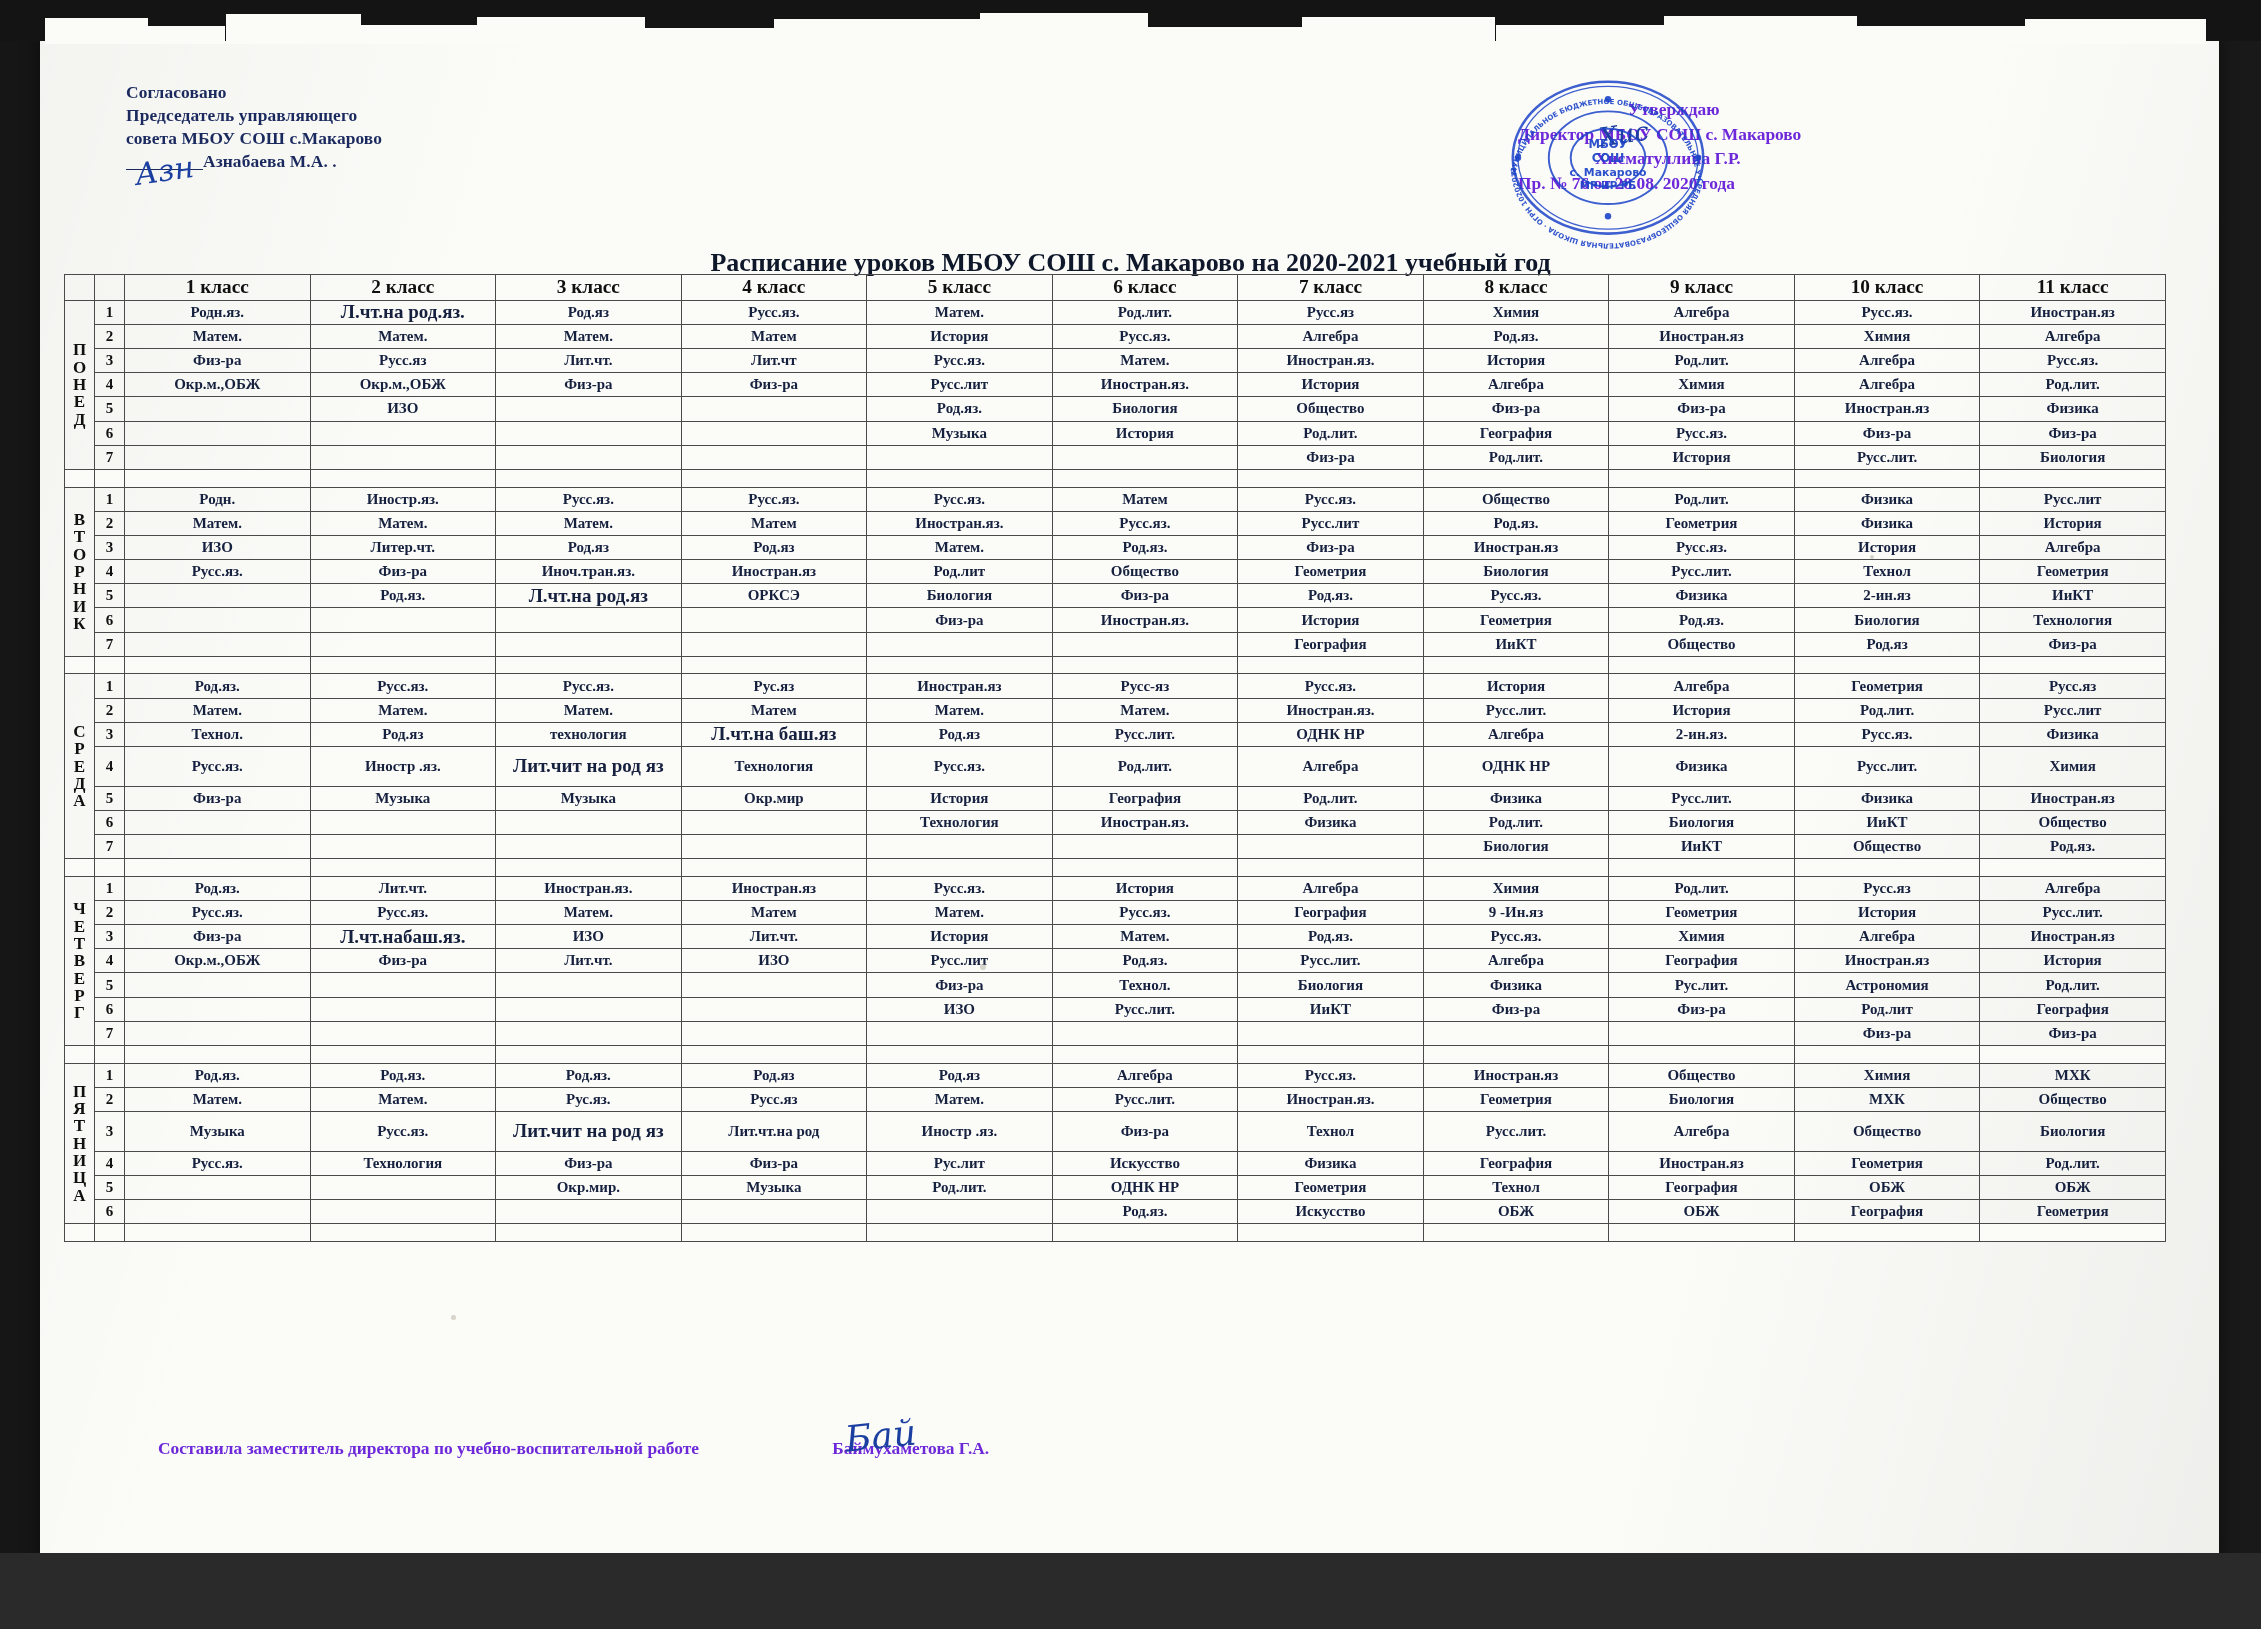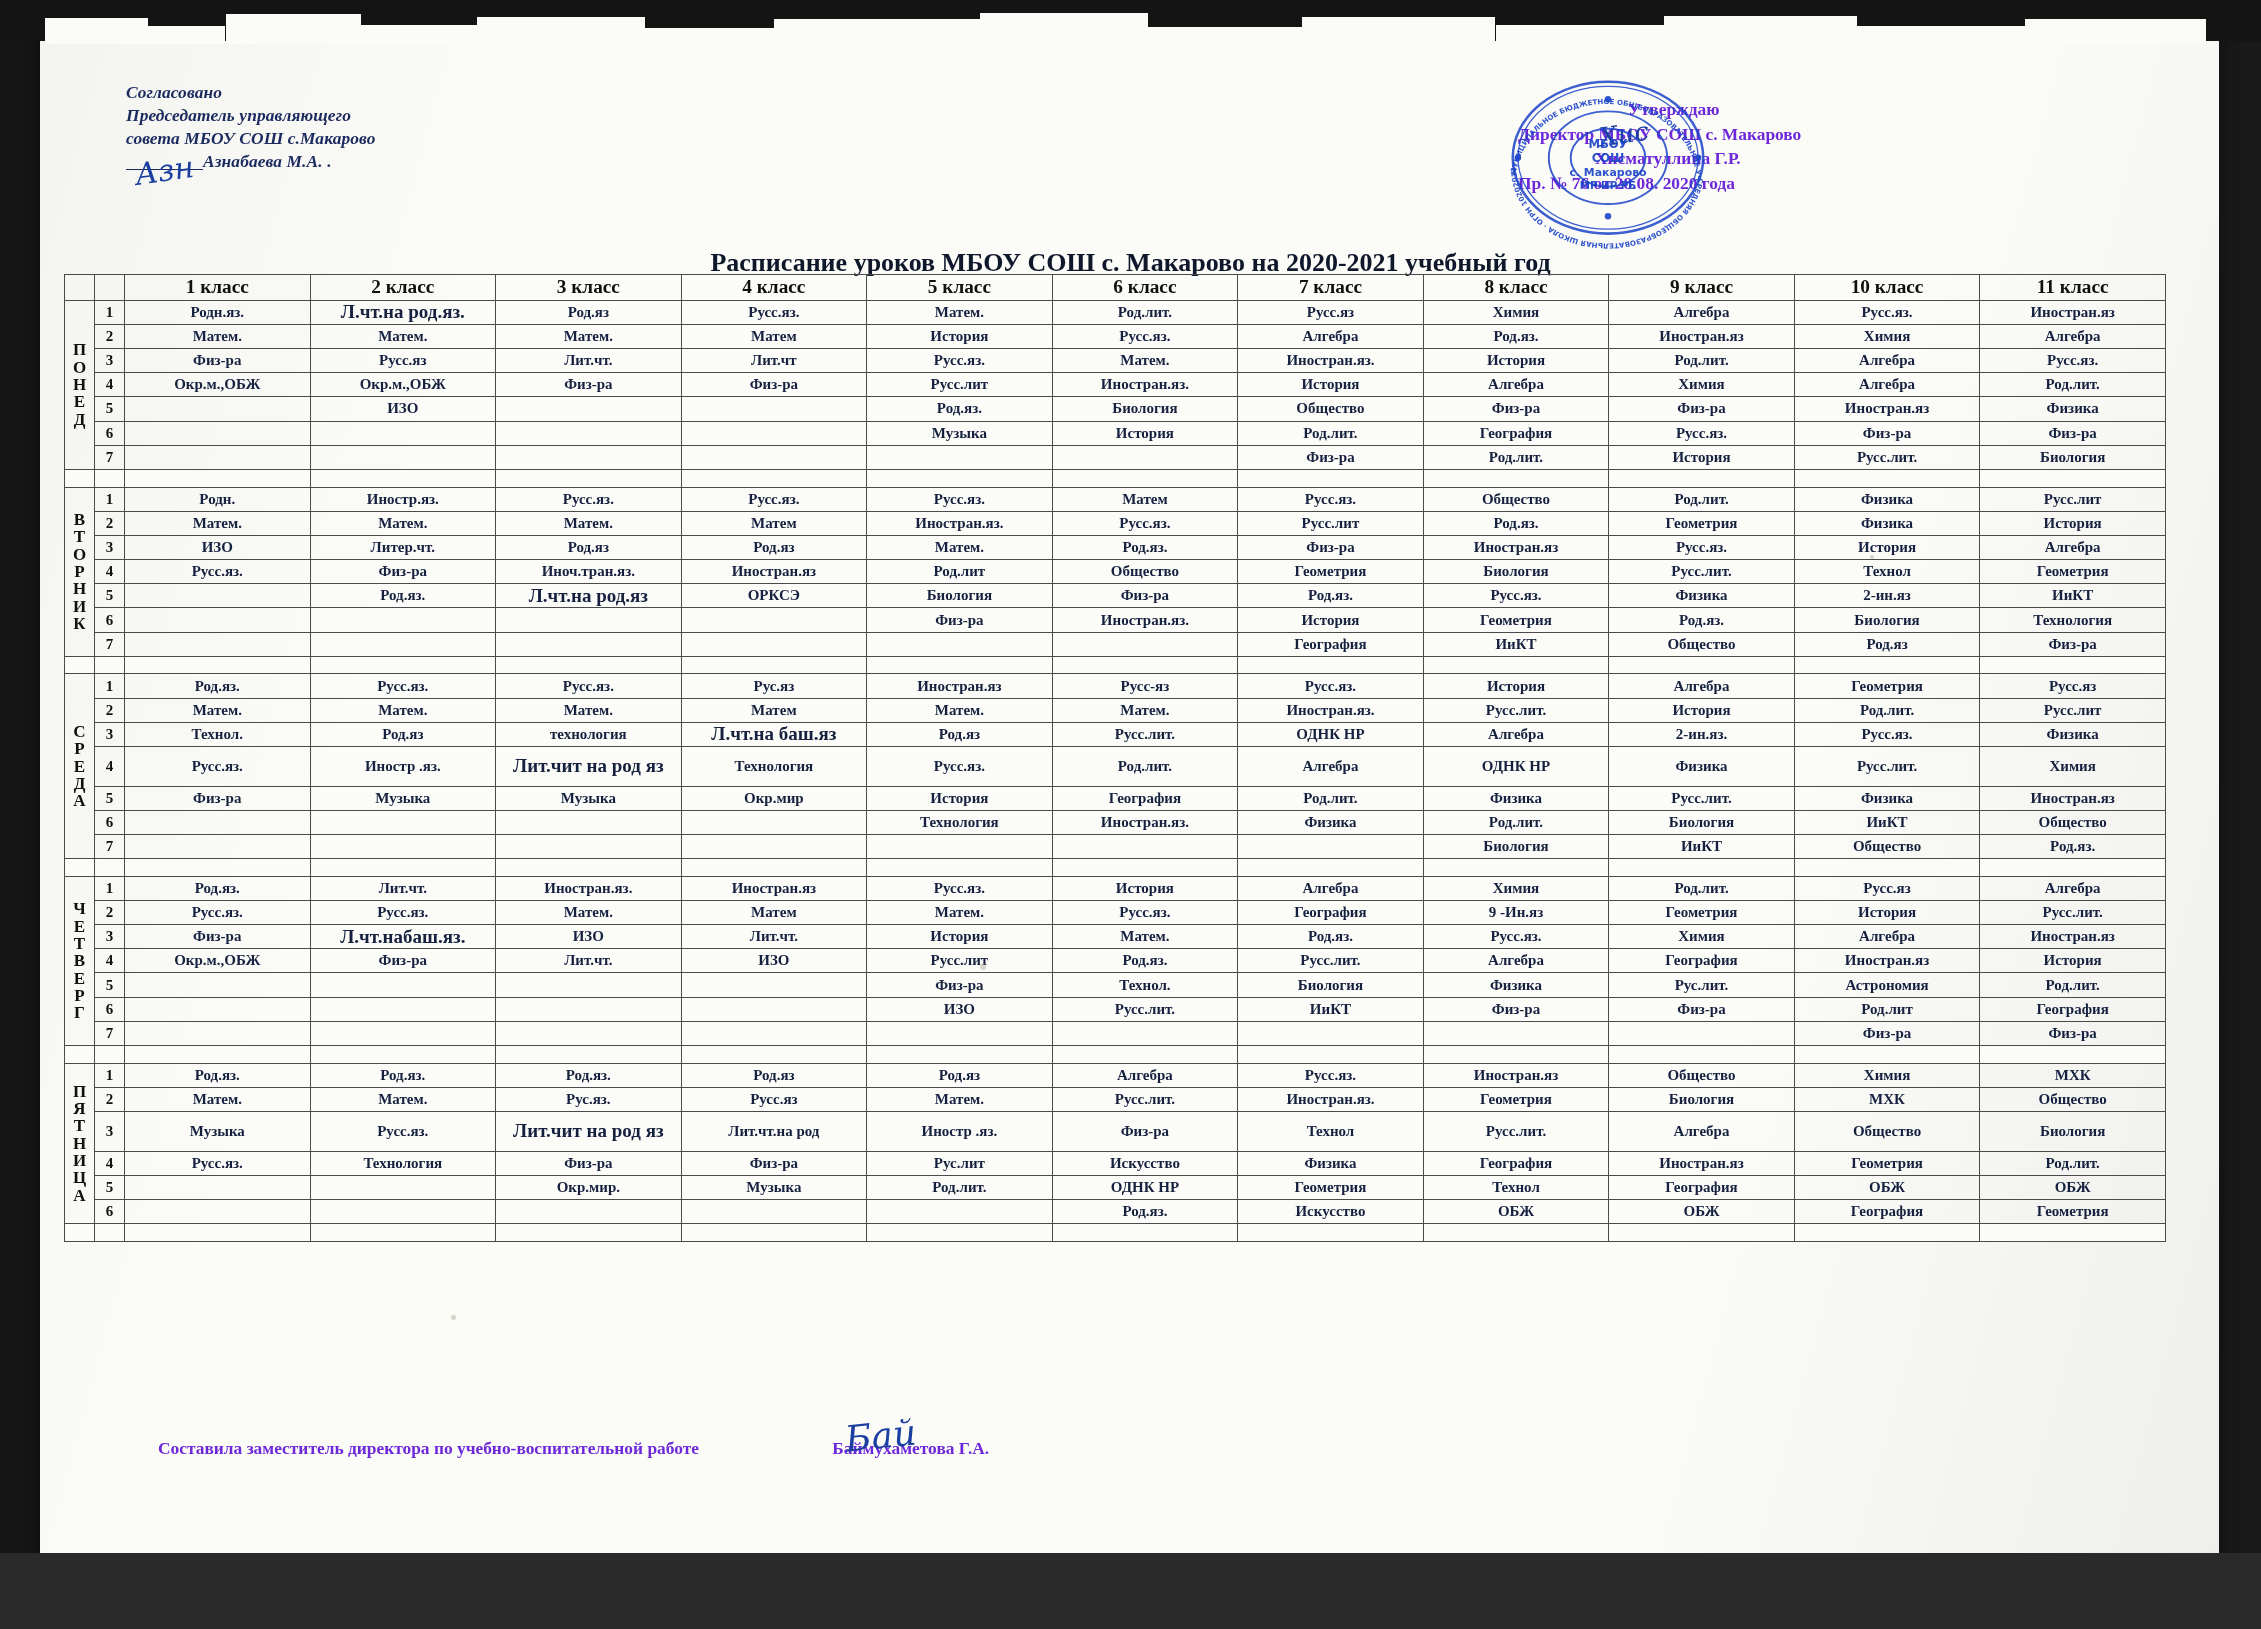--- a/index.html
+++ b/index.html
@@ -33,21 +33,20 @@
   .top-rag i { position:absolute; background:#fbfbf8; }
   .bottom-rag { position:absolute; left:0; bottom:0; width:2261px; height:77px; background:#2a2a2a; }
   .right-dark { position:absolute; right:0; top:0; width:58px; height:1630px; background:#191919; }
   .left-dark { position:absolute; left:0; top:0; width:43px; height:1630px; background:#161616; }
 
   
   .hdr-left {
     position:absolute; left:126px; top:81px;
     font-size:17.4px; line-height:23px; color:#1b2a5e; font-weight:bold;
     letter-spacing:0.1px;
-    font-style:italic;
   }
   .hdr-left .sig-line { display:inline-block; width:77px; border-bottom:1.3px solid #1b2a5e; vertical-align:-2.6px; }
   .hdr-right {
     position:absolute; left:1518px; top:97px;
     font-size:17.4px; line-height:24.5px; color:#6d28d9; font-weight:bold;
     text-align:left;
   }
   .hdr-right .ind { padding-left:77px; }
   .hdr-right .ind2 { padding-left:110px; }
 

